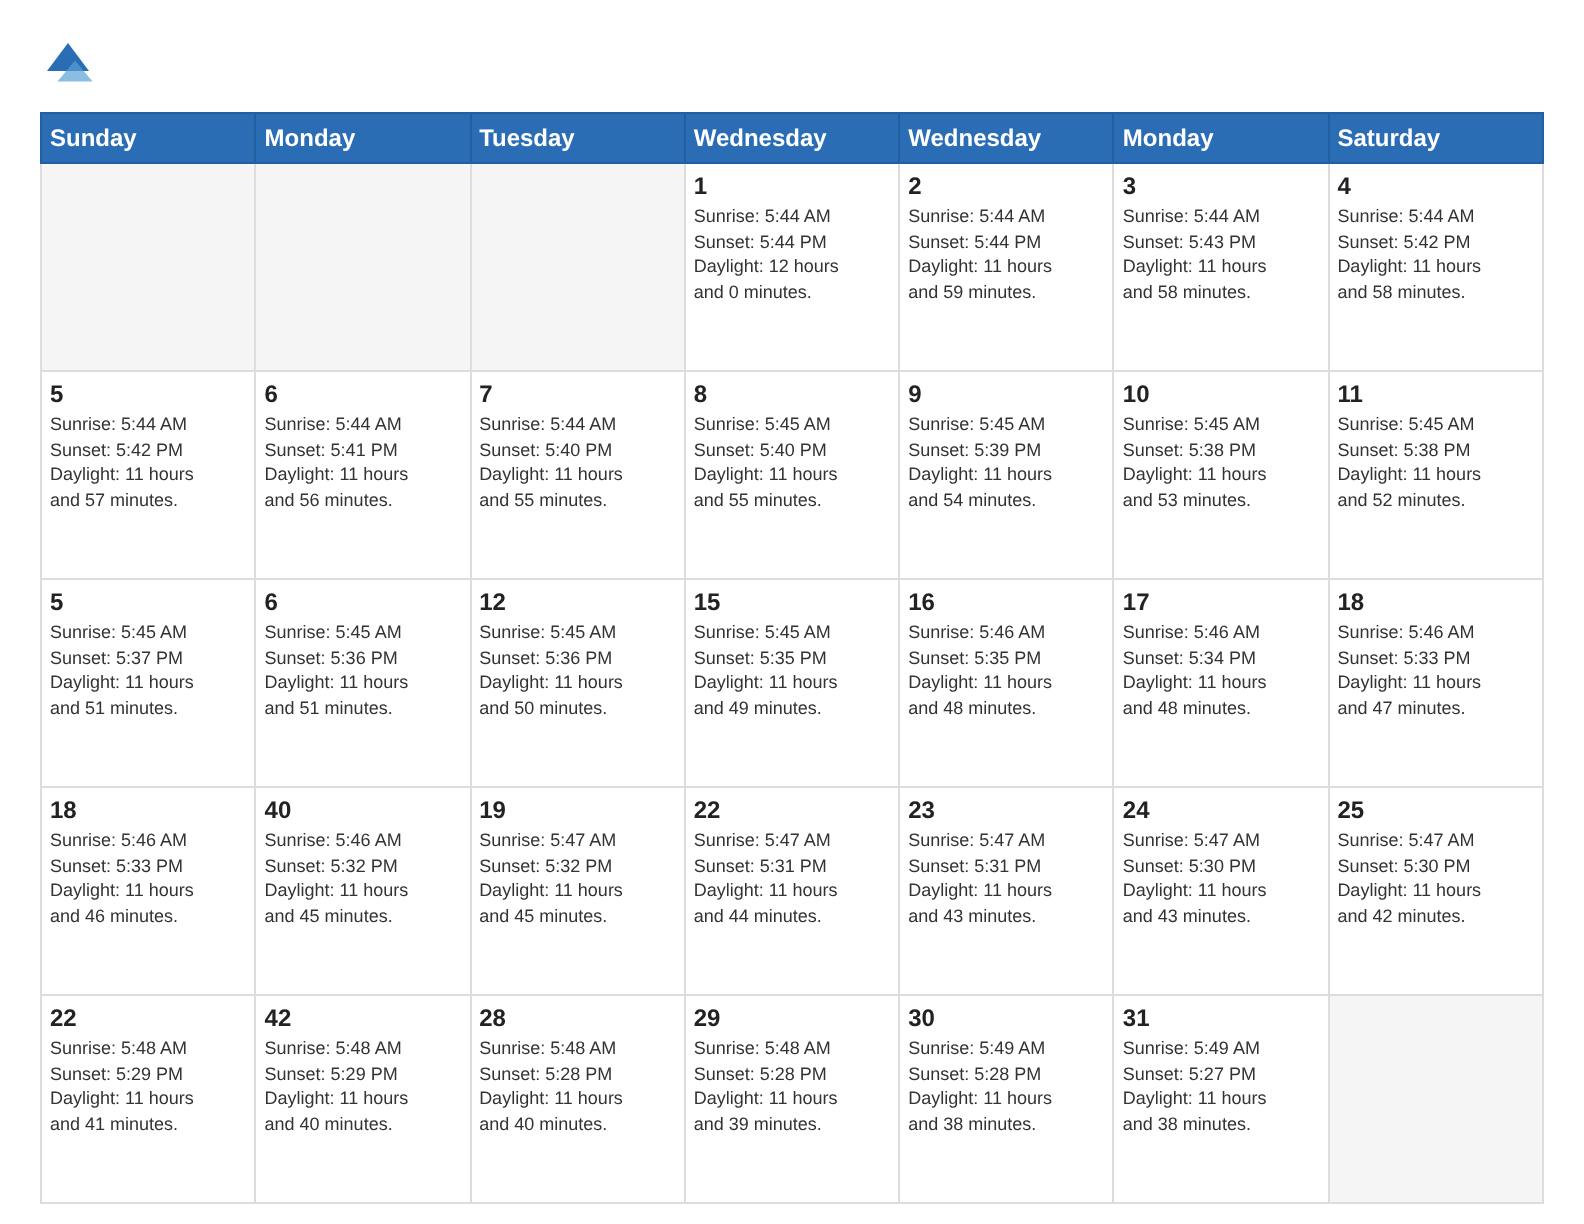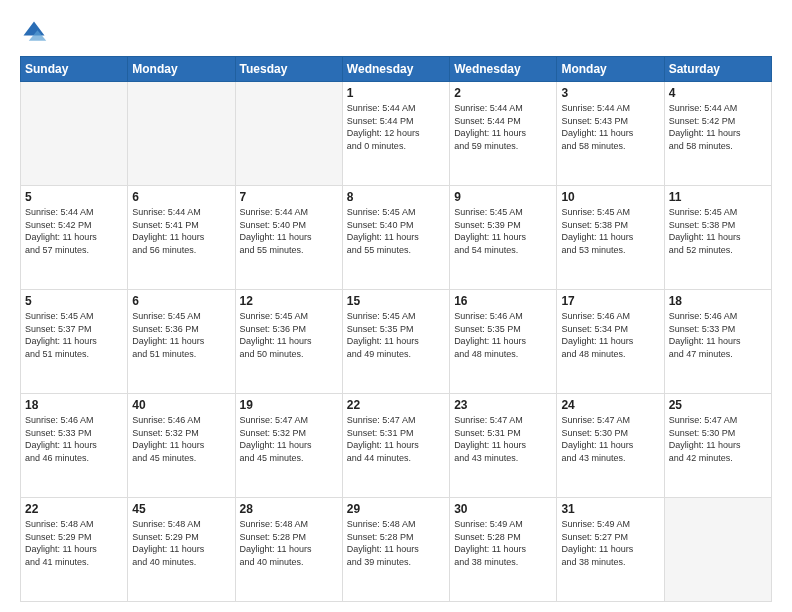--- a/index.html
+++ b/index.html
@@ -316,21 +316,21 @@
         </tr>
         <tr>
           <td>
             <span class="day-num">22</span>
             <div class="day-info" style="white-space: pre-line;">Sunrise: 5:48 AM
 Sunset: 5:29 PM
 Daylight: 11 hours
 and 41 minutes.</div>
           </td>
           <td>
-            <span class="day-num">45</span>
+            <span class="day-num">42</span>
             <div class="day-info" style="white-space: pre-line;">Sunrise: 5:48 AM
 Sunset: 5:29 PM
 Daylight: 11 hours
 and 40 minutes.</div>
           </td>
           <td>
             <span class="day-num">28</span>
             <div class="day-info" style="white-space: pre-line;">Sunrise: 5:48 AM
 Sunset: 5:28 PM
 Daylight: 11 hours

